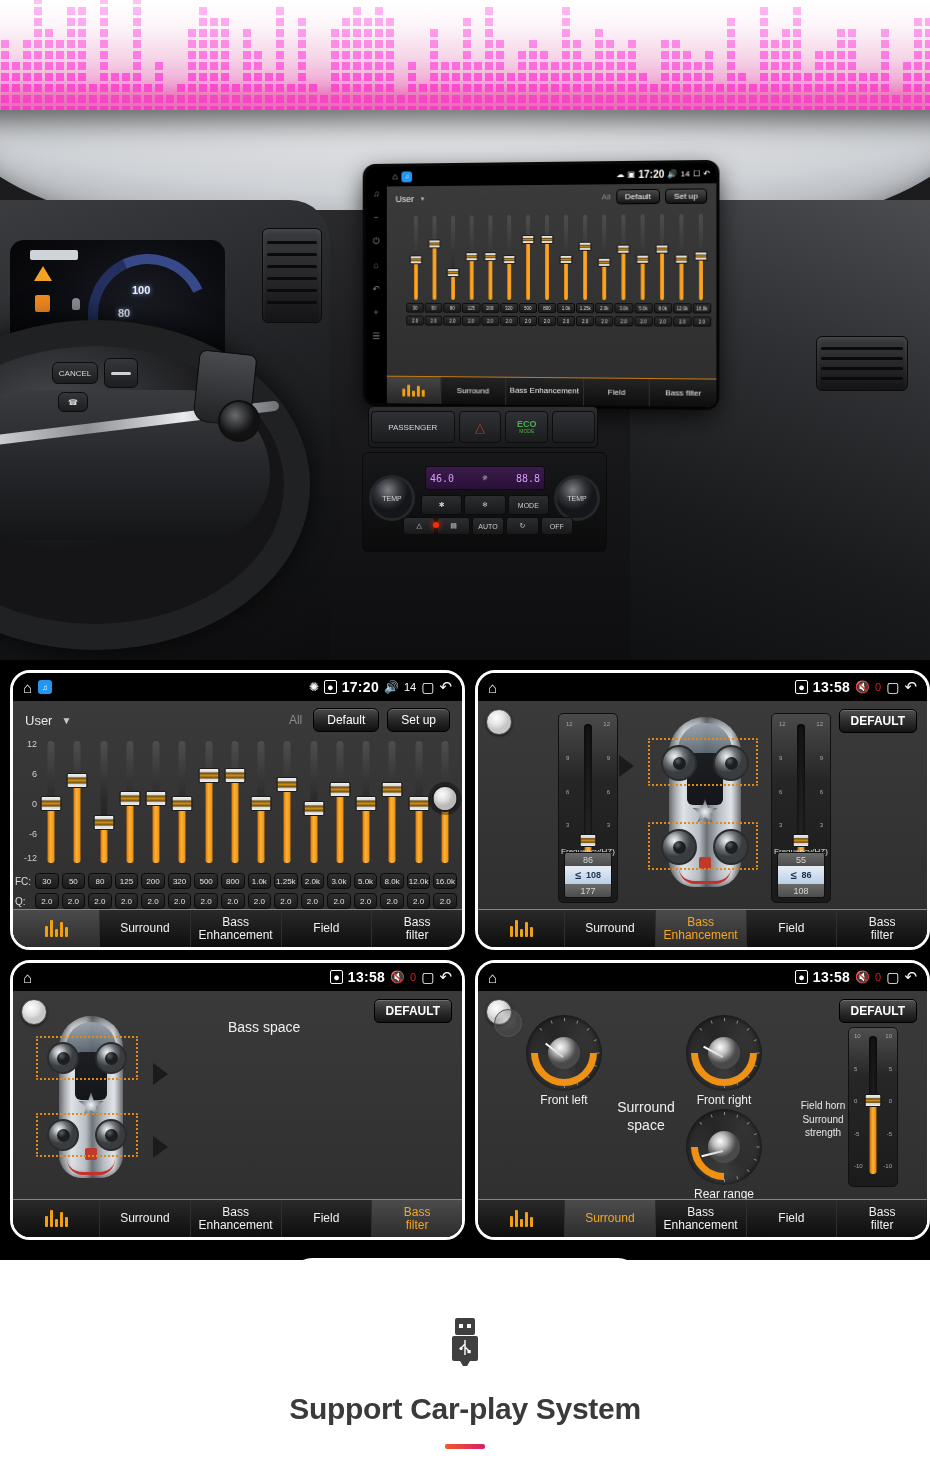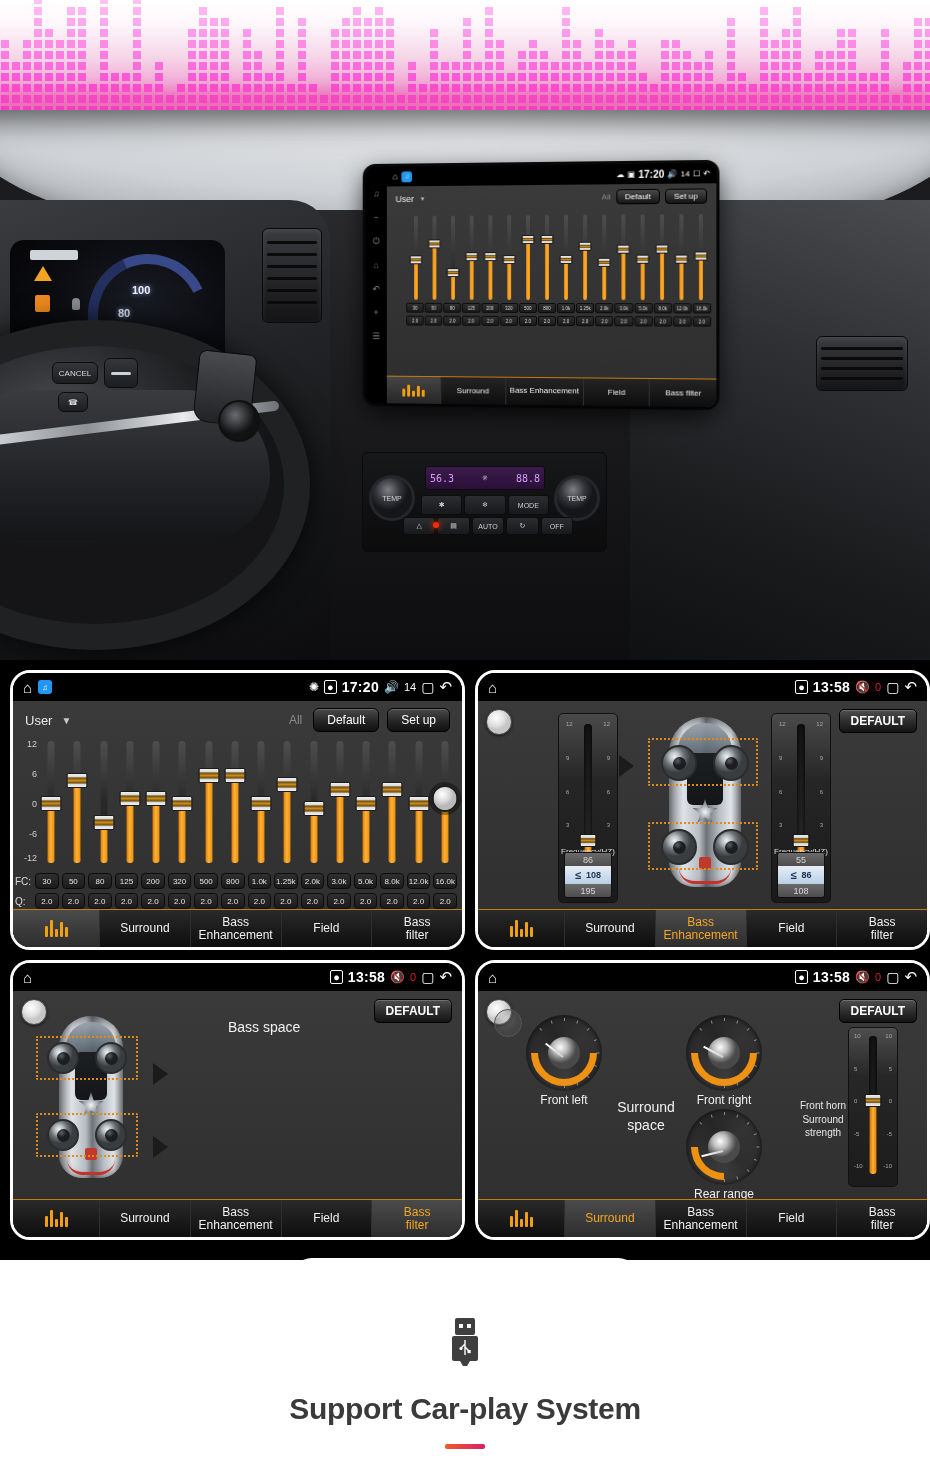--- a/index.html
+++ b/index.html
@@ -1361,26 +1361,39 @@
           </div>
           <div style="flex:1;display:flex;align-items:center;justify-content:center;color:#eee;font-size:8px;border-left:1px solid #2f2f2f;">Surround</div>
           <div style="flex:1.2;display:flex;align-items:center;justify-content:center;color:#eee;font-size:8px;text-align:center;line-height:1.05;border-left:1px solid #2f2f2f;">Bass Enhancement</div>
           <div style="flex:1;display:flex;align-items:center;justify-content:center;color:#eee;font-size:8px;border-left:1px solid #2f2f2f;">Field</div>
           <div style="flex:1;display:flex;align-items:center;justify-content:center;color:#eee;font-size:8px;border-left:1px solid #2f2f2f;">Bass filter</div>
         </div>
       </div>
     </div>
   </div>
 
+  <div class="climate-row">
+    <div class="clim-btn" style="flex:2;">PASSENGER</div>
+    <div class="clim-btn">
+      <span style="color:#c0392b;font-size:13px;">△</span>
+    </div>
+    <div class="clim-btn">
+      <div style="text-align:center;line-height:1;">
+        <div style="color:#4caf50;font-size:9px;font-weight:bold;">ECO</div>
+        <div style="color:#4caf50;font-size:5px;">MODE</div>
+      </div>
+    </div>
+    <div class="clim-btn"></div>
+  </div>
 
   <div class="hvac">
     <div class="hvac-knob" style="left:6px; top:22px;">TEMP</div>
     <div class="hvac-knob" style="right:6px; top:22px;">TEMP</div>
     <div class="hvac-lcd">
-      <span>56.3</span>
+      <span>46.0</span>
       <span style="color:#fff;font-size:9px;">☼</span>
       <span>88.8</span>
     </div>
     <div class="hvac-sub">
       <div>✱</div>
       <div>❄</div>
       <div>MODE</div>
     </div>
     <div class="hvac-sub2">
       <div>△</div>
@@ -1606,21 +1619,21 @@
         <div class="vm-track"></div>
         <div class="vm-fill" style="bottom:10px; height:50px;"></div>
         <div class="vm-thumb" style="bottom:55px;"></div>
         <div class="vm-caption">Frequency(HZ)</div>
         <div class="freqbox">
           <div class="fb-dim">86</div>
           <div class="fb-sel">
             <span style="margin-right:5px;font-size:11px;">≤</span>
             <span>108</span>
           </div>
-          <div class="fb-dim">195</div>
+          <div class="fb-dim">177</div>
         </div>
       </div>
 
       <div class="carview" style="left:157px; top:16px; width:140px; height:190px;">
         <div class="car-shell">
           <div class="car-windshield"></div>
           <div class="car-dark"></div>
           <div class="car-tail"></div>
           <div class="car-redbox"></div>
         </div>
@@ -1814,21 +1827,21 @@
           <div style="position: absolute; left: 50%; top: 50%; width: 1px; height: 3px; background: rgb(141, 141, 141); transform-origin: 50% 0px; transform: rotate(-22.5deg) translateY(32px);"></div>
           <div style="position: absolute; left: 50%; top: 50%; width: 1px; height: 3px; background: rgb(141, 141, 141); transform-origin: 50% 0px; transform: rotate(0deg) translateY(32px);"></div>
         </div>
 
       <div class="surround-title" style="left:128px; top:108px; width:80px;">
         <div>Surround</div>
         <div>space</div>
       </div>
 
       <div class="rearhorn-title" style="left:302px; top:108px; width:86px;">
-        <div>Front horn</div>
+        <div>Field horn</div>
         <div>Surround</div>
         <div>strength</div>
       </div>
 
       <div class="smeter" style="left:370px; top:36px;">
         <div class="vm-ticks" id="vm-ticks-S" style="top:8px;height:130px;">
             <span style="top: -3px; left: 5px;">10</span>
             <span style="top: -3px; right: 5px;">10</span>
             <span style="top: 29.5px; left: 5px;">5</span>
             <span style="top: 29.5px; right: 5px;">5</span>

